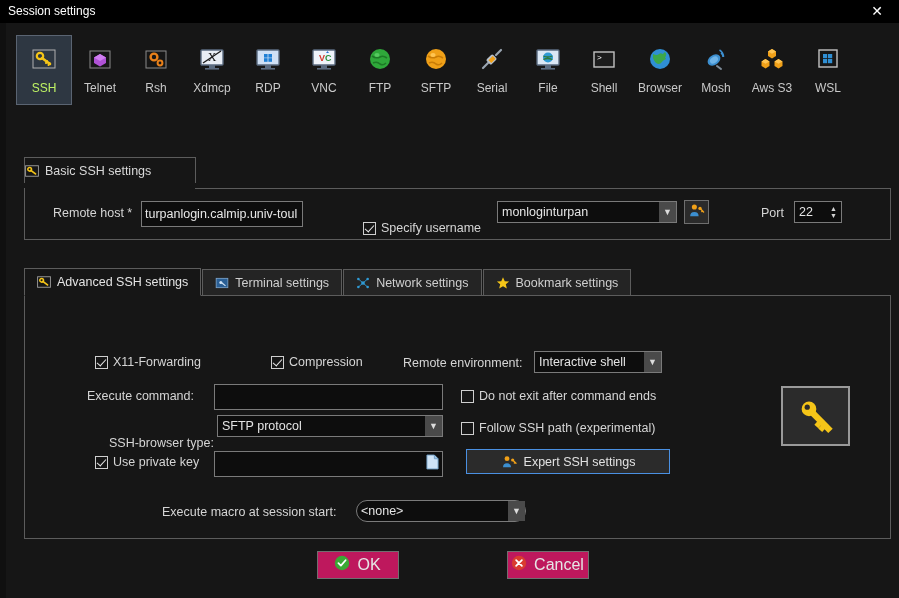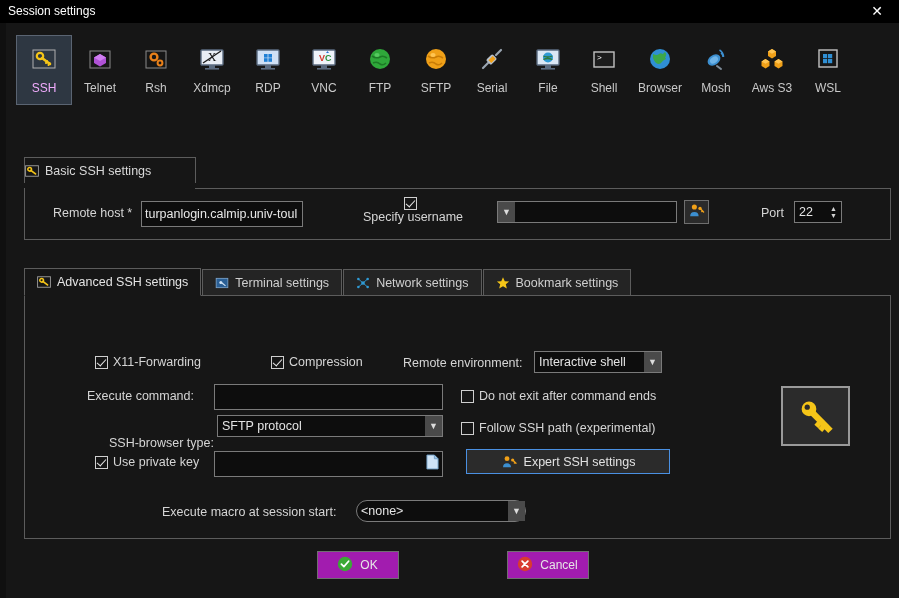--- a/index.html
+++ b/index.html
@@ -83,21 +83,21 @@
     display: flex;
     align-items: center;
     justify-content: center;
   }
   .type .lbl {
     margin-top: 6px;
     font-size: 12px;
     color: #c9c9c9;
     white-space: nowrap;
   }
-  .type.selected .lbl { color: #f0abfc; text-align: right; }
+  .type.selected .lbl { color: #bef264; text-align: right; }
 
   
   .group {
     position: absolute;
     border: 1px solid #5c5c5c;
     background: #161616;
   }
   .grouptab {
     position: absolute;
     height: 26px;
@@ -286,28 +286,28 @@
   .bottombar {
     position: absolute;
     left: 0; top: 528px;
     width: 893px;
     display: flex;
     justify-content: center;
     gap: 108px;
   }
   .bigbtn {
     width: 82px; height: 28px;
-    background: #a21caf;
+    background: #be185d;
     border: 1px solid #6f6f6f;
     display: flex;
     align-items: center;
     justify-content: center;
     gap: 7px;
     color: #e6e6e6;
-    font-size: 12px;
+    font-size: 16px;
     cursor: pointer;
     box-sizing: border-box;
   }
   .abs { position: absolute; }
 </style>
 </head>
 <body>
 
 <div class="titlebar">
   <div class="title">Session settings</div>
@@ -514,25 +514,26 @@
       </svg>
     </span>
     <span>Basic SSH settings</span>
   </div>
   <div class="group" id="basic-group"></div>
   <div class="basic-cover"></div>
 
   <div class="abs lbl" style="left:47px; top:183px;">Remote host *</div>
   <input class="txtfield abs" style="left: 135px; top: 178px; width: 162px;" value="turpanlogin.calmip.univ-toul">
 
-  <div class="abs chk on" style="left:357px; top:174px;flex-direction:column;">
+  <div class="abs chk on" style="left:357px; top:198px;">
     <span class="box"></span>
     <span class="txt">Specify username</span>
   </div>
   <div class="combo abs" style="left:491px; top:178px; width:180px;">
+    <span class="val">monloginturpan</span>
     <span class="arrow">▼</span>
   </div>
   <div class="iconbtn abs" style="left:678px; top:177px; width:25px; height:24px;">
     <span>
       <svg width="17" height="17" viewBox="0 0 24 24">
         <circle cx="9" cy="7" r="3.6" fill="#f0a018"></circle>
         <path d="M3 20 q0 -6 6 -6 q6 0 6 6 z" fill="#3c8fd0"></path>
         <circle cx="17" cy="9" r="2.4" fill="#f0a018"></circle>
         <path d="M18.5 10.5 L22 14 M20.5 12.5 L19.5 13.5" stroke="#f0a018" stroke-width="2" stroke-linecap="round"></path>
       </svg>

